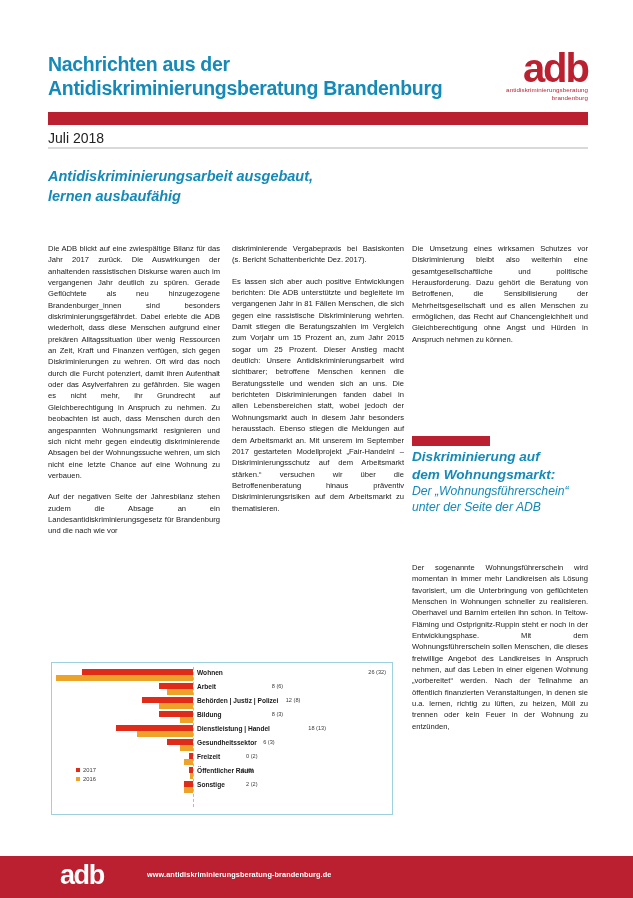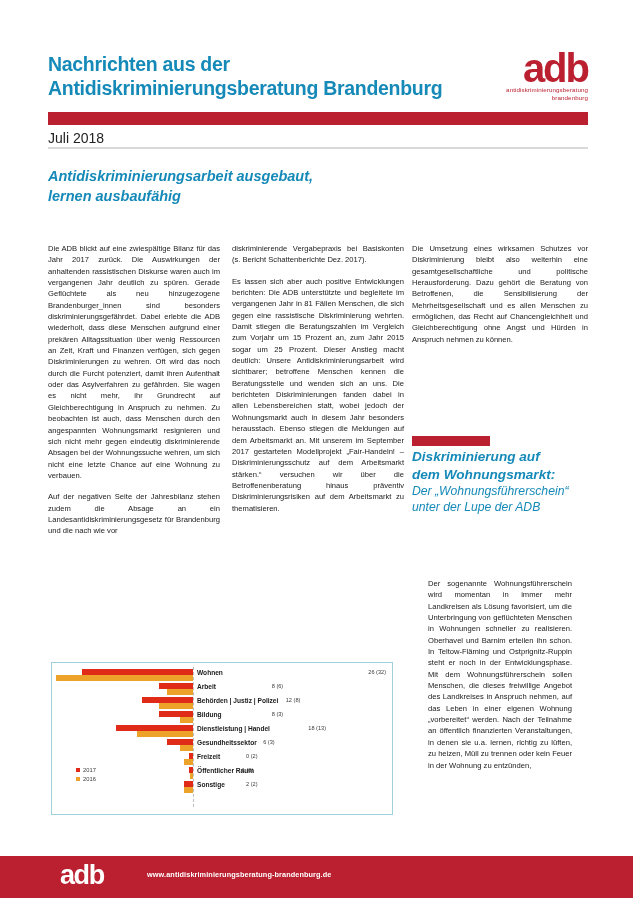--- a/index.html
+++ b/index.html
@@ -34,21 +34,21 @@
   .col2{left:232px;}
   .col3{left:412px;width:176px;}
 
   
   .sec-rule{position:absolute;left:412px;top:436px;width:78px;height:10px;background:#bb2030;}
   .sec-head{position:absolute;left:412px;top:448px;width:180px;color:#1589b8;}
   .sec-head .big{display:block;font-weight:bold;font-style:italic;font-size:13.6px;line-height:17.5px;}
   .sec-head .small{display:block;font-style:italic;font-size:12.2px;line-height:16px;}
   .col3b{position:absolute;left:412px;top:562px;width:176px;font-size:7.6px;line-height:11.35px;
          color:#1a1a1a;text-align:justify;}
-  .col3b p{margin:16px;}
+  .col3b p{margin:0;}
 
   
   .chartbox{position:absolute;left:51px;top:662px;width:342px;height:153px;
             border:1.4px solid #9fd0de;background:#fff;box-sizing:border-box;}
   .chart-inner{position:relative;width:100%;height:100%;}
   .axis-line{position:absolute;left:141px;top:4px;width:1px;height:140px;
              border-left:1px dashed #bbbbbb;}
   .rowg{position:absolute;left:0;width:100%;height:14px;}
   .bar-wrap{position:absolute;left:0;top:0;width:138px;height:14px;}
   .bar{position:absolute;right:0;height:6.2px;}
@@ -110,21 +110,21 @@
 
   <div class="col col3">
     <p>Die Umsetzung eines wirksamen Schutzes vor Diskriminierung bleibt also weiterhin eine gesamtgesellschaftliche und politische Herausforderung. Dazu gehört die Beratung von Betroffenen, die Sensibilisierung der Mehrheitsgesellschaft und es allen Menschen zu ermöglichen, das Recht auf Chancengleichheit und Gleichberechtigung ohne Angst und Hürden in Anspruch nehmen zu können.</p>
   </div>
 
   <div class="sec-rule"></div>
   <div class="sec-head">
     <span class="big">Diskriminierung auf</span>
     <span class="big">dem Wohnungsmarkt:</span>
     <span class="small">Der „Wohnungsführerschein“</span>
-    <span class="small">unter der Lupe der ADB</span>
+    <span class="small">unter der Seite der ADB</span>
   </div>
   <div class="col3b">
     <p>Der sogenannte Wohnungsführerschein wird momentan in immer mehr Landkreisen als Lösung favorisiert, um die Unterbringung von geflüchteten Menschen in Wohnungen schneller zu realisieren. Oberhavel und Barnim erteilen ihn schon. In Teltow-Fläming und Ostprignitz-Ruppin steht er noch in der Entwicklungsphase. Mit dem Wohnungsführerschein sollen Menschen, die dieses freiwillige Angebot des Landkreises in Anspruch nehmen, auf das Leben in einer eigenen Wohnung „vorbereitet“ werden. Nach der Teilnahme an öffentlich finanzierten Veranstaltungen, in denen sie u.a. lernen, richtig zu lüften, zu heizen, Müll zu trennen oder kein Feuer in der Wohnung zu entzünden,</p>
   </div>
 
   <div class="chartbox">
     <div class="chart-inner" id="chart-inner">
       <div class="axis-line"></div>
       <div class="legend">
         <div class="row">

